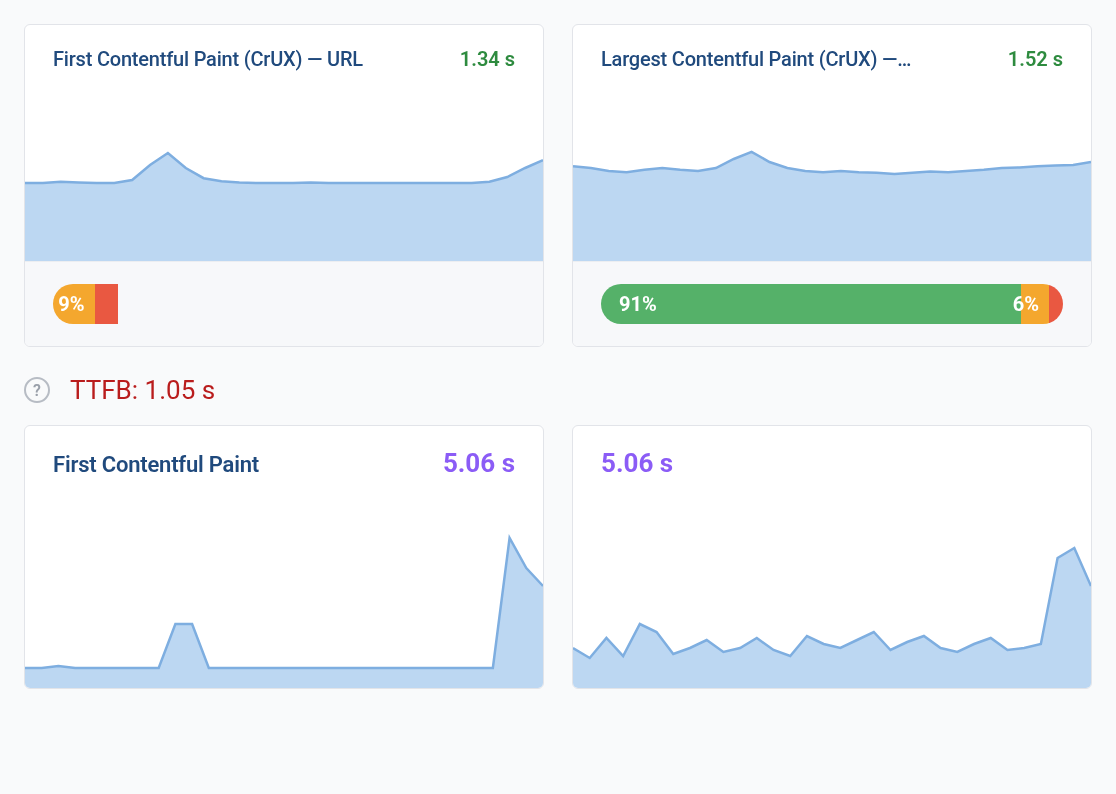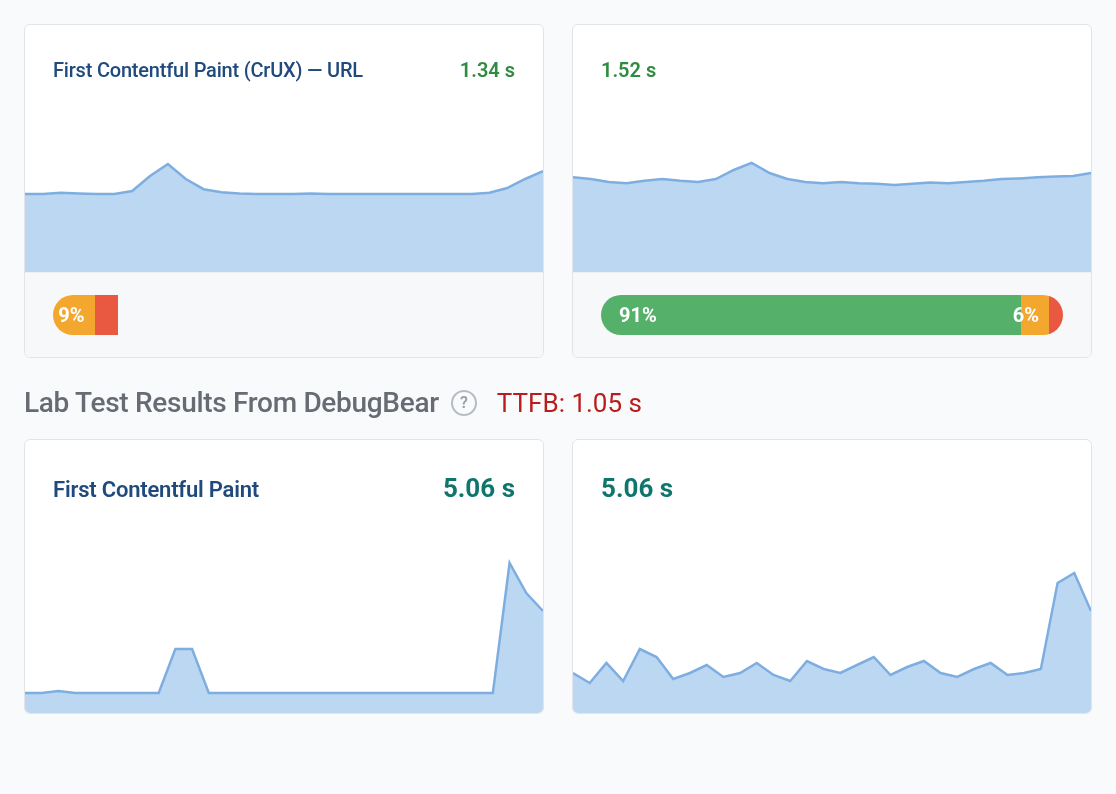--- a/index.html
+++ b/index.html
@@ -38,28 +38,27 @@
     letter-spacing: -0.2px;
   }
   .card-title.large {
     font-size: 22px;
     font-weight: 600;
   }
   .card-value {
     font-size: 20px;
     font-weight: 600;
     white-space: nowrap;
-    margin-top: 11px;
   }
   .card-value.large {
     font-size: 26px;
     font-weight: 700;
   }
   .val-green { color: #2e8b3f; }
-  .val-red { color: #0f766e; }
+  .val-red { color: #8b5cf6; }
   .spark-wrap {
     position: relative;
     width: 100%;
     height: 180px;
   }
   .spark-wrap.tall { height: 200px; }
   .spark-wrap svg {
     display: block;
     width: 100%;
     height: 100%;
@@ -137,40 +136,40 @@
     </div>
     <div class="card-footer">
       <div class="dist-bar">
         <div class="dist-seg needs" style="width:9%">9%</div>
         <div class="dist-seg poor" style="width:5%"></div>
       </div>
     </div>
     </div>
     <div class="card">
     <div class="card-header">
+      <span class="card-title">Largest Contentful Paint (CrUX) —…</span>
       <span class="card-value val-green">1.52 s</span>
     </div>
     <div class="spark-wrap">
       <svg viewBox="0 0 520 180" preserveAspectRatio="none">
     <path d="M 0 180 L 0 85.19999999999999 L 17.93103448275862 86.99999999999999 L 35.86206896551724 90 L 53.793103448275865 91.2 L 71.72413793103448 88.8 L 89.65517241379311 86.99999999999999 L 107.58620689655173 88.8 L 125.51724137931035 90 L 143.44827586206895 86.99999999999999 L 161.3793103448276 78 L 179.31034482758622 70.8 L 197.24137931034483 81.00000000000001 L 215.17241379310346 86.99999999999999 L 233.10344827586206 90 L 251.0344827586207 91.2 L 268.9655172413793 90 L 286.8965517241379 91.2 L 304.8275862068965 91.8 L 322.7586206896552 93 L 340.6896551724138 91.8 L 358.62068965517244 90.60000000000001 L 376.55172413793105 91.2 L 394.48275862068965 90 L 412.4137931034483 88.8 L 430.3448275862069 86.99999999999999 L 448.27586206896547 86.39999999999999 L 466.2068965517241 85.19999999999999 L 484.13793103448273 84.6 L 502.0689655172414 84 L 520 81.00000000000001 L 520 180 Z" fill="#bcd7f2" stroke="none"></path>
     <path d="M 0 85.19999999999999 L 17.93103448275862 86.99999999999999 L 35.86206896551724 90 L 53.793103448275865 91.2 L 71.72413793103448 88.8 L 89.65517241379311 86.99999999999999 L 107.58620689655173 88.8 L 125.51724137931035 90 L 143.44827586206895 86.99999999999999 L 161.3793103448276 78 L 179.31034482758622 70.8 L 197.24137931034483 81.00000000000001 L 215.17241379310346 86.99999999999999 L 233.10344827586206 90 L 251.0344827586207 91.2 L 268.9655172413793 90 L 286.8965517241379 91.2 L 304.8275862068965 91.8 L 322.7586206896552 93 L 340.6896551724138 91.8 L 358.62068965517244 90.60000000000001 L 376.55172413793105 91.2 L 394.48275862068965 90 L 412.4137931034483 88.8 L 430.3448275862069 86.99999999999999 L 448.27586206896547 86.39999999999999 L 466.2068965517241 85.19999999999999 L 484.13793103448273 84.6 L 502.0689655172414 84 L 520 81.00000000000001" fill="none" stroke="#7eaee0" stroke-width="2.5"></path>
   </svg>
     </div>
     <div class="card-footer">
       <div class="dist-bar">
         <div class="dist-seg good" style="width:91%">91%</div>
         <div class="dist-seg needs" style="width:6%">6%</div>
         <div class="dist-seg poor" style="width:3%"></div>
       </div>
     </div>
     </div>
   </div>
 
 <div class="section-header">
-  <span class="section-title">Lab Test Results From DebugBear</span>
   <span class="help-icon">?</span>
   <span class="ttfb">TTFB: 1.05 s</span>
 </div>
 
 <div class="row" id="lab-row">
     <div class="card">
     <div class="card-header">
       <span class="card-title large">First Contentful Paint</span>
       <span class="card-value large val-red">5.06 s</span>
     </div>

